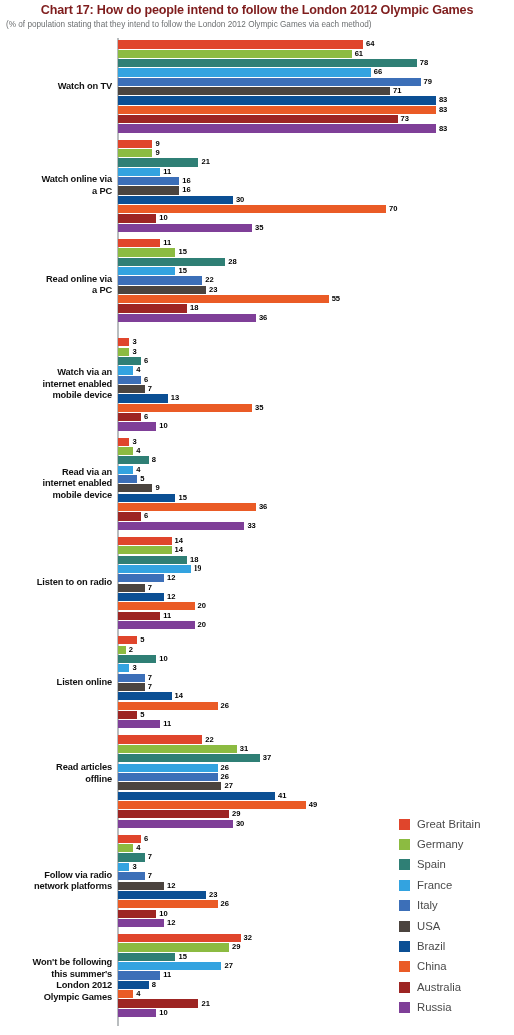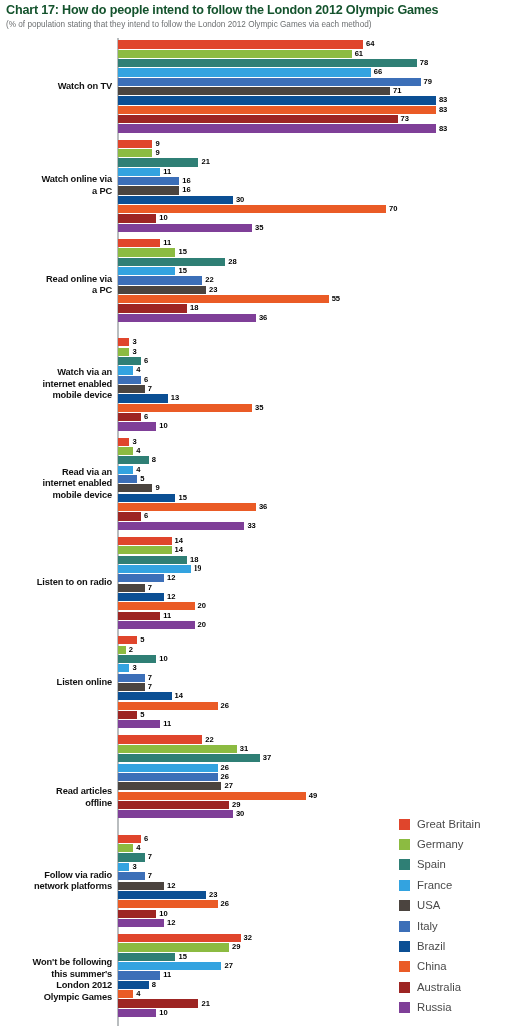--- a/index.html
+++ b/index.html
@@ -14,24 +14,25 @@
     height: 1035px;
     background: #ffffff;
     overflow: hidden;
   }
 
   
   #header { padding: 3px 6px 0 6px; }
   #chart-title {
     font-size: 12.6px;
     font-weight: bold;
-    color: #14532d;
+    color: #7f1d1d;
     letter-spacing: -0.2px;
     line-height: 15px;
     white-space: nowrap;
+    text-align: center;
   }
   #chart-subtitle {
     font-size: 8.2px;
     font-weight: normal;
     color: #6d7072;
     line-height: 12px;
     margin-top: 1px;
     white-space: nowrap;
   }
 
@@ -457,21 +458,21 @@
               <div class="bar" style="width: 19.15px; background: rgb(157, 37, 35);"></div>
               <div class="bar-value" style="left: 22.15px;">5</div>
             </div>
             <div class="bar-row">
               <div class="bar" style="width: 42.13px; background: rgb(127, 63, 152);"></div>
               <div class="bar-value" style="left: 45.13px;">11</div>
             </div>
           </div>
         </div>
         <div class="group" style="top: 697.1px; height: 93.5px;">
-          <div class="group-label" style="top: 51px;">
+          <div class="group-label" style="top: 27px;">
             <div>Read articles</div>
             <div>offline</div>
           </div>
           <div class="bars">
             <div class="bar-row">
               <div class="bar" style="width: 84.26px; background: rgb(224, 69, 44);"></div>
               <div class="bar-value" style="left: 87.26px;">22</div>
             </div>
             <div class="bar-row">
               <div class="bar" style="width: 118.73px; background: rgb(140, 187, 65);"></div>
@@ -485,20 +486,24 @@
               <div class="bar" style="width: 99.58px; background: rgb(51, 163, 224);"></div>
               <div class="bar-value" style="left: 102.58px;">26</div>
             </div>
             <div class="bar-row">
               <div class="bar" style="width: 99.58px; background: rgb(60, 111, 184);"></div>
               <div class="bar-value" style="left: 102.58px;">26</div>
             </div>
             <div class="bar-row">
               <div class="bar" style="width: 103.41px; background: rgb(75, 68, 63);"></div>
               <div class="bar-value" style="left: 106.41px;">27</div>
+            </div>
+            <div class="bar-row">
+              <div class="bar" style="width: 157.03px; background: rgb(11, 79, 148);"></div>
+              <div class="bar-value" style="left: 160.03px;">41</div>
             </div>
             <div class="bar-row">
               <div class="bar" style="width: 187.67px; background: rgb(234, 91, 38);"></div>
               <div class="bar-value" style="left: 190.67px;">49</div>
             </div>
             <div class="bar-row">
               <div class="bar" style="width: 111.07px; background: rgb(157, 37, 35);"></div>
               <div class="bar-value" style="left: 114.07px;">29</div>
             </div>
             <div class="bar-row">
@@ -615,28 +620,28 @@
       </div>
       <div class="legend-item">
         <span class="legend-swatch" style="background: rgb(47, 127, 117);"></span>
         <span class="legend-label">Spain</span>
       </div>
       <div class="legend-item">
         <span class="legend-swatch" style="background: rgb(51, 163, 224);"></span>
         <span class="legend-label">France</span>
       </div>
       <div class="legend-item">
+        <span class="legend-swatch" style="background: rgb(60, 111, 184);"></span>
+        <span class="legend-label">Italy</span>
+      </div>
+      <div class="legend-item">
         <span class="legend-swatch" style="background: rgb(75, 68, 63);"></span>
         <span class="legend-label">USA</span>
       </div>
       <div class="legend-item">
-        <span class="legend-swatch" style="background: rgb(60, 111, 184);"></span>
-        <span class="legend-label">Italy</span>
-      </div>
-      <div class="legend-item">
         <span class="legend-swatch" style="background: rgb(11, 79, 148);"></span>
         <span class="legend-label">Brazil</span>
       </div>
       <div class="legend-item">
         <span class="legend-swatch" style="background: rgb(234, 91, 38);"></span>
         <span class="legend-label">China</span>
       </div>
       <div class="legend-item">
         <span class="legend-swatch" style="background: rgb(157, 37, 35);"></span>
         <span class="legend-label">Australia</span>

